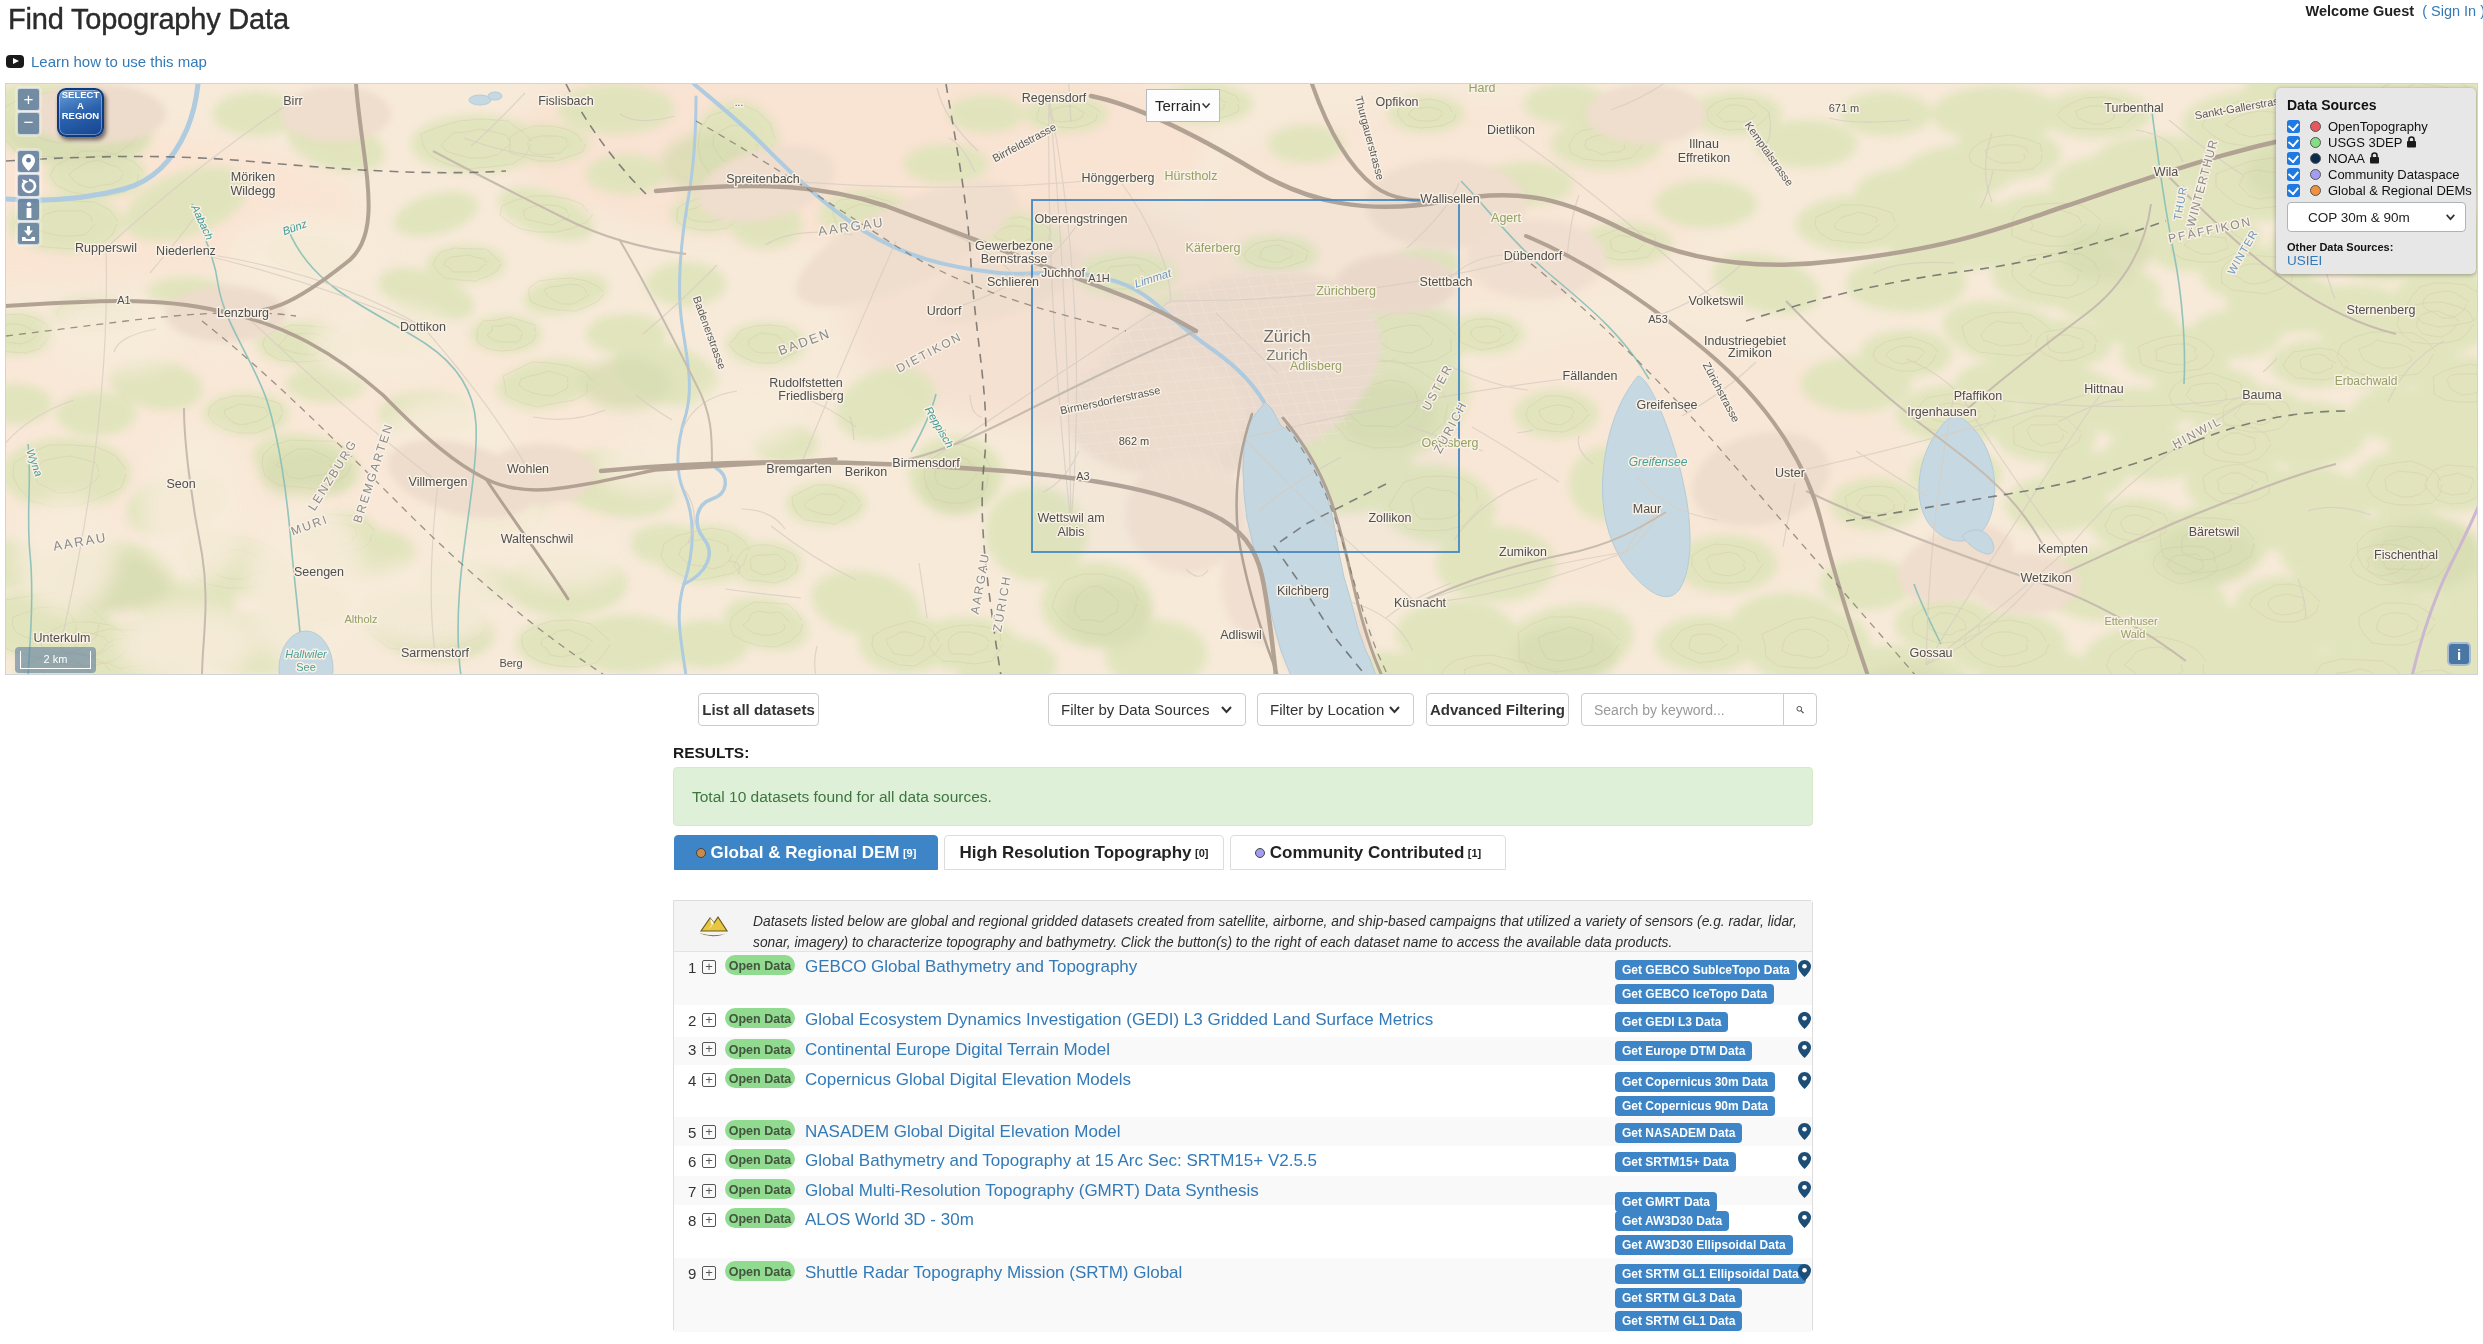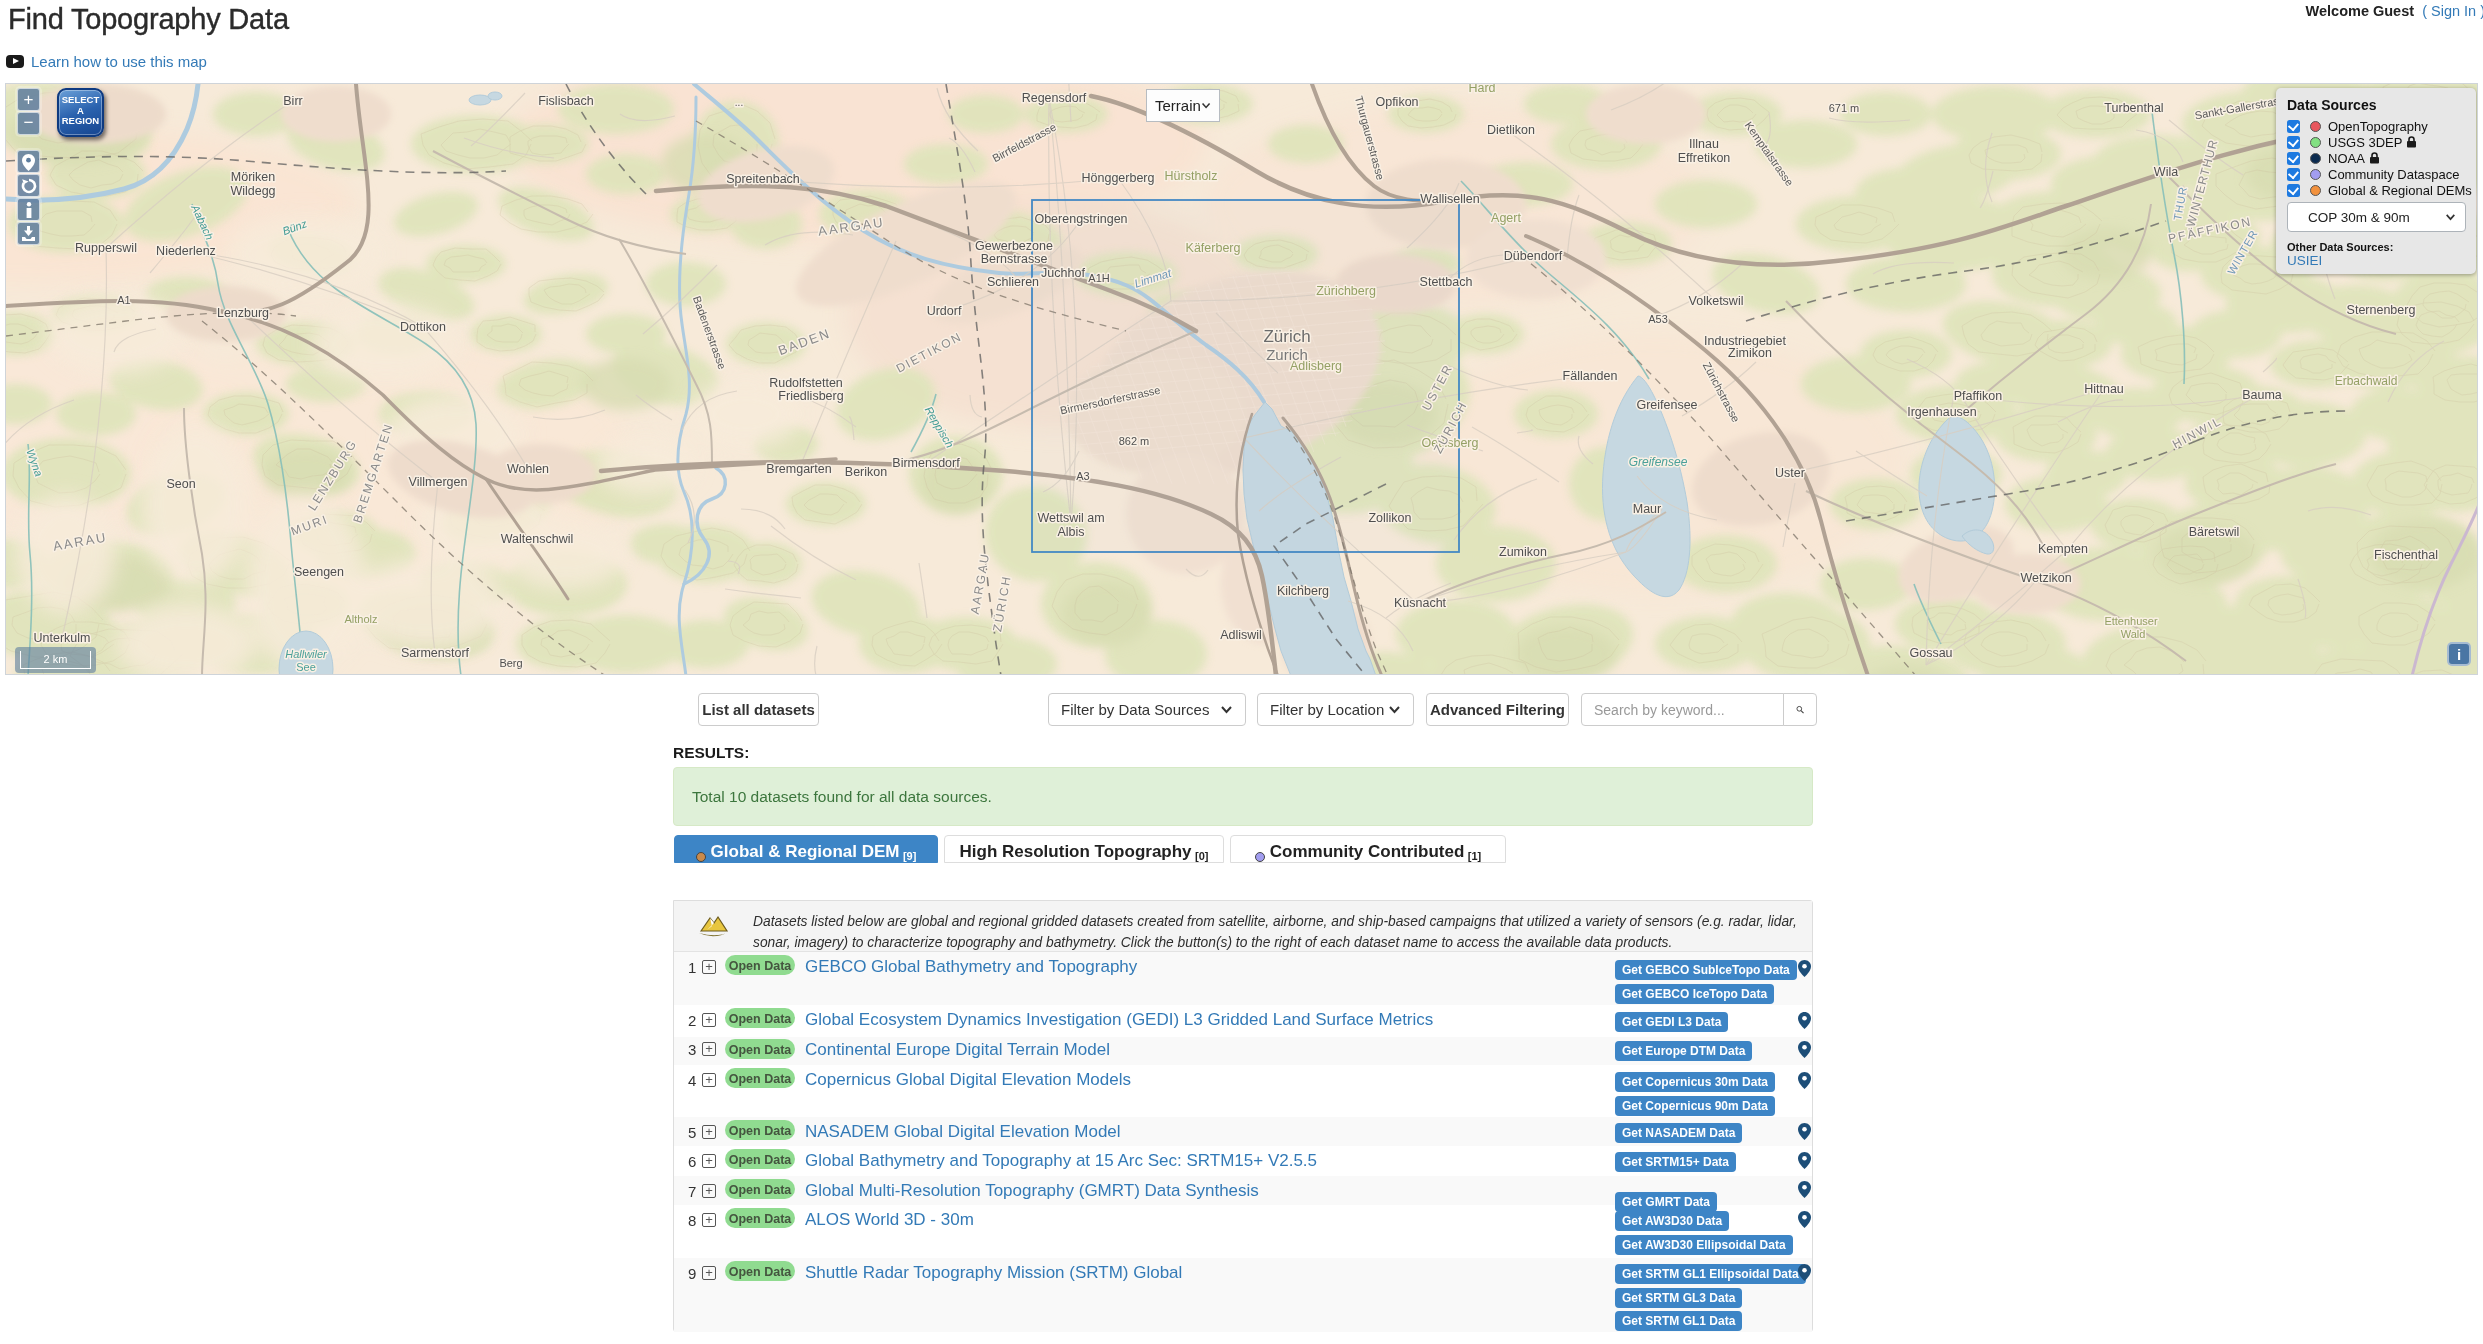--- a/index.html
+++ b/index.html
@@ -5,39 +5,39 @@
 html,body{width:2483px;height:1344px;background:#fff;font-family:"Liberation Sans",sans-serif;position:relative;overflow:hidden}
 a{color:#337ab7;text-decoration:none}
 #h1{position:absolute;left:8px;top:3px;font-size:29px;font-weight:400;color:#2b2b2b;letter-spacing:-0.2px;-webkit-text-stroke:0.4px #2b2b2b}
 #welcome{position:absolute;top:3px;right:-2px;font-size:14.5px;color:#222;font-weight:700}
 #welcome a{font-weight:400;color:#337ab7}
 #learn{position:absolute;left:6px;top:53px;font-size:15px}
 #learn .yt{display:inline-block;width:18px;height:13px;background:#1a1a1a;border-radius:4px;position:relative;vertical-align:-1px;margin-right:7px}
 #learn .yt:after{content:"";position:absolute;left:6.5px;top:3.2px;border-left:6px solid #fff;border-top:3.4px solid transparent;border-bottom:3.4px solid transparent}
 #map{position:absolute;left:5px;top:83px;width:2473px;height:592px;background:#f8ecdd;border:1px solid #cfd4d9;overflow:hidden}
 .mbtn{position:absolute;width:23px;height:23px;background:rgba(94,125,158,.85);border:1px solid rgba(255,255,255,.65);border-radius:3px;color:#fff;text-align:center;box-shadow:0 0 0 2px rgba(255,255,255,.25)}
-#selregion{position:absolute;left:51px;top:4px;width:47px;height:49px;border-radius:9px;background:linear-gradient(160deg,#6ba0d8 0%,#2a62ae 50%,#164590 100%);border:2px solid #0e3a80;box-shadow:2px 3px 4px rgba(0,0,0,.55), inset 0 0 0 1px rgba(255,255,255,.35);color:#fff;font-weight:700;font-size:9.5px;line-height:10.5px;text-align:center;padding-top:5px}
+#selregion{position:absolute;left:51px;top:4px;width:47px;height:49px;border-radius:9px;background:linear-gradient(160deg,#6ba0d8 0%,#2a62ae 50%,#164590 100%);border:2px solid #0e3a80;box-shadow:2px 3px 4px rgba(0,0,0,.55), inset 0 0 0 1px rgba(255,255,255,.35);color:#fff;font-weight:700;font-size:9.5px;line-height:10.5px;text-align:center;}
 #terrainsel{position:absolute;left:1140px;top:5px;width:74px;height:33px;background:#fdfdfd;border:1px solid #b7bcc1;color:#222;font-size:15px;padding:0 8px;display:flex;align-items:center;justify-content:space-between}
 #dspanel{position:absolute;right:1px;top:4px;width:200px;background:#e7e7e7;border-radius:5px;box-shadow:0 1px 4px rgba(0,0,0,.35);padding:9px 10px 6px 11px;font-size:13.5px;color:#111}
 #dspanel h4{font-size:14px;font-weight:700;margin-bottom:6px}
 .dsrow{display:flex;align-items:center;margin-bottom:2px;height:14px;white-space:nowrap;font-size:13px}
 .cb{width:13px;height:13px;background:#1e7ae0;border-radius:2.5px;margin-right:10px;position:relative;flex:0 0 13px}
 .cb:after{content:"";position:absolute;left:3.2px;top:1.6px;width:4.5px;height:7px;border:solid #fff;border-width:0 2px 2px 0;transform:rotate(40deg)}
 .dot{width:11px;height:11px;border-radius:50%;margin-right:7px;border:1px solid #555;flex:0 0 11px}
 #dssel{width:100%;height:30px;background:#fff;border:1px solid #adb3b9;border-radius:4px;margin:5px 0 9px;font-size:13.5px;color:#222;display:flex;align-items:center;justify-content:space-between;padding:0 9px 0 20px}
 #dspanel .oth{font-weight:700;font-size:11px}
 #scalebar{position:absolute;left:9px;top:563px;width:81px;height:26px;background:rgba(94,125,158,.6);border-radius:4px;color:#fff;font-size:11px;text-align:center;padding-top:6px}
 #scalebar i{position:absolute;left:5px;right:5px;top:4px;bottom:4px;border:1px solid #fff;border-top:none;font-style:normal}
 #infobtn{position:absolute;right:6px;bottom:8px;width:24px;height:24px;background:#4a76a4;border:2px solid rgba(255,255,255,.5);border-radius:5px;color:#fff;font-weight:700;font-size:15px;text-align:center;line-height:21px}
 
 .btnrow{position:absolute;top:693px;height:33px;background:#fff;border:1px solid #ccc;border-radius:4px;color:#333;font-size:15px;display:flex;align-items:center;padding:0 12px}
 .bold{font-weight:700}
 #results{position:absolute;left:673px;top:744px;font-size:15.5px;font-weight:700;color:#1a1a1a}
 #alert{position:absolute;left:673px;top:767px;width:1140px;height:59px;background:#dff0d8;border:1px solid #d6e9c6;border-radius:4px;color:#3c763d;font-size:15.5px;line-height:57px;padding-left:18px}
-.tab{position:absolute;top:835px;height:28px;font-size:17px;font-weight:700;display:flex;align-items:flex-end;justify-content:center;border:1px solid #ddd;border-radius:4px 4px 0 0;background:#fff;color:#222}
+.tab{position:absolute;top:835px;height:35px;font-size:17px;font-weight:700;display:flex;align-items:center;justify-content:center;border:1px solid #ddd;border-radius:4px 4px 0 0;background:#fff;color:#222}
 .tabdot{width:10px;height:10px;border-radius:50%;border:1px solid #444;margin-right:5px}
 #panel{position:absolute;left:673px;top:900px;width:1140px;height:432px;border:1px solid #ddd;background:#fff;border-radius:0 3px 3px 3px}
 #intro{position:absolute;left:0;top:0;width:100%;height:51px;background:#f4f4f4;border-bottom:1px solid #e3e3e3;font-style:italic;font-size:13.8px;color:#2e2e2e}
 .row{position:absolute;left:0;width:100%;}
 .gray{background:#f9f9f9}
 .rnum{position:absolute;left:14px;top:7px;font-size:15px;color:#333}
 .plus{position:absolute;left:28px;top:8px;width:14px;height:14px;border:1.5px solid #555;border-radius:2px;color:#555;font-size:13px;line-height:12px;text-align:center}
 .od{position:absolute;left:51px;top:3px;width:70px;height:20px;background:#90db90;border-radius:11px;color:#44553f;font-size:12.5px;font-weight:700;text-align:center;line-height:22px}
 .dlink{position:absolute;left:131px;top:5px;font-size:17px;color:#337ab7}
 .gbtn{position:absolute;left:941px;height:20px;background:#3d85c6;border-radius:4px;color:#ffffff;font-size:12px;font-weight:700;line-height:20px;padding:0 7px;white-space:nowrap}

